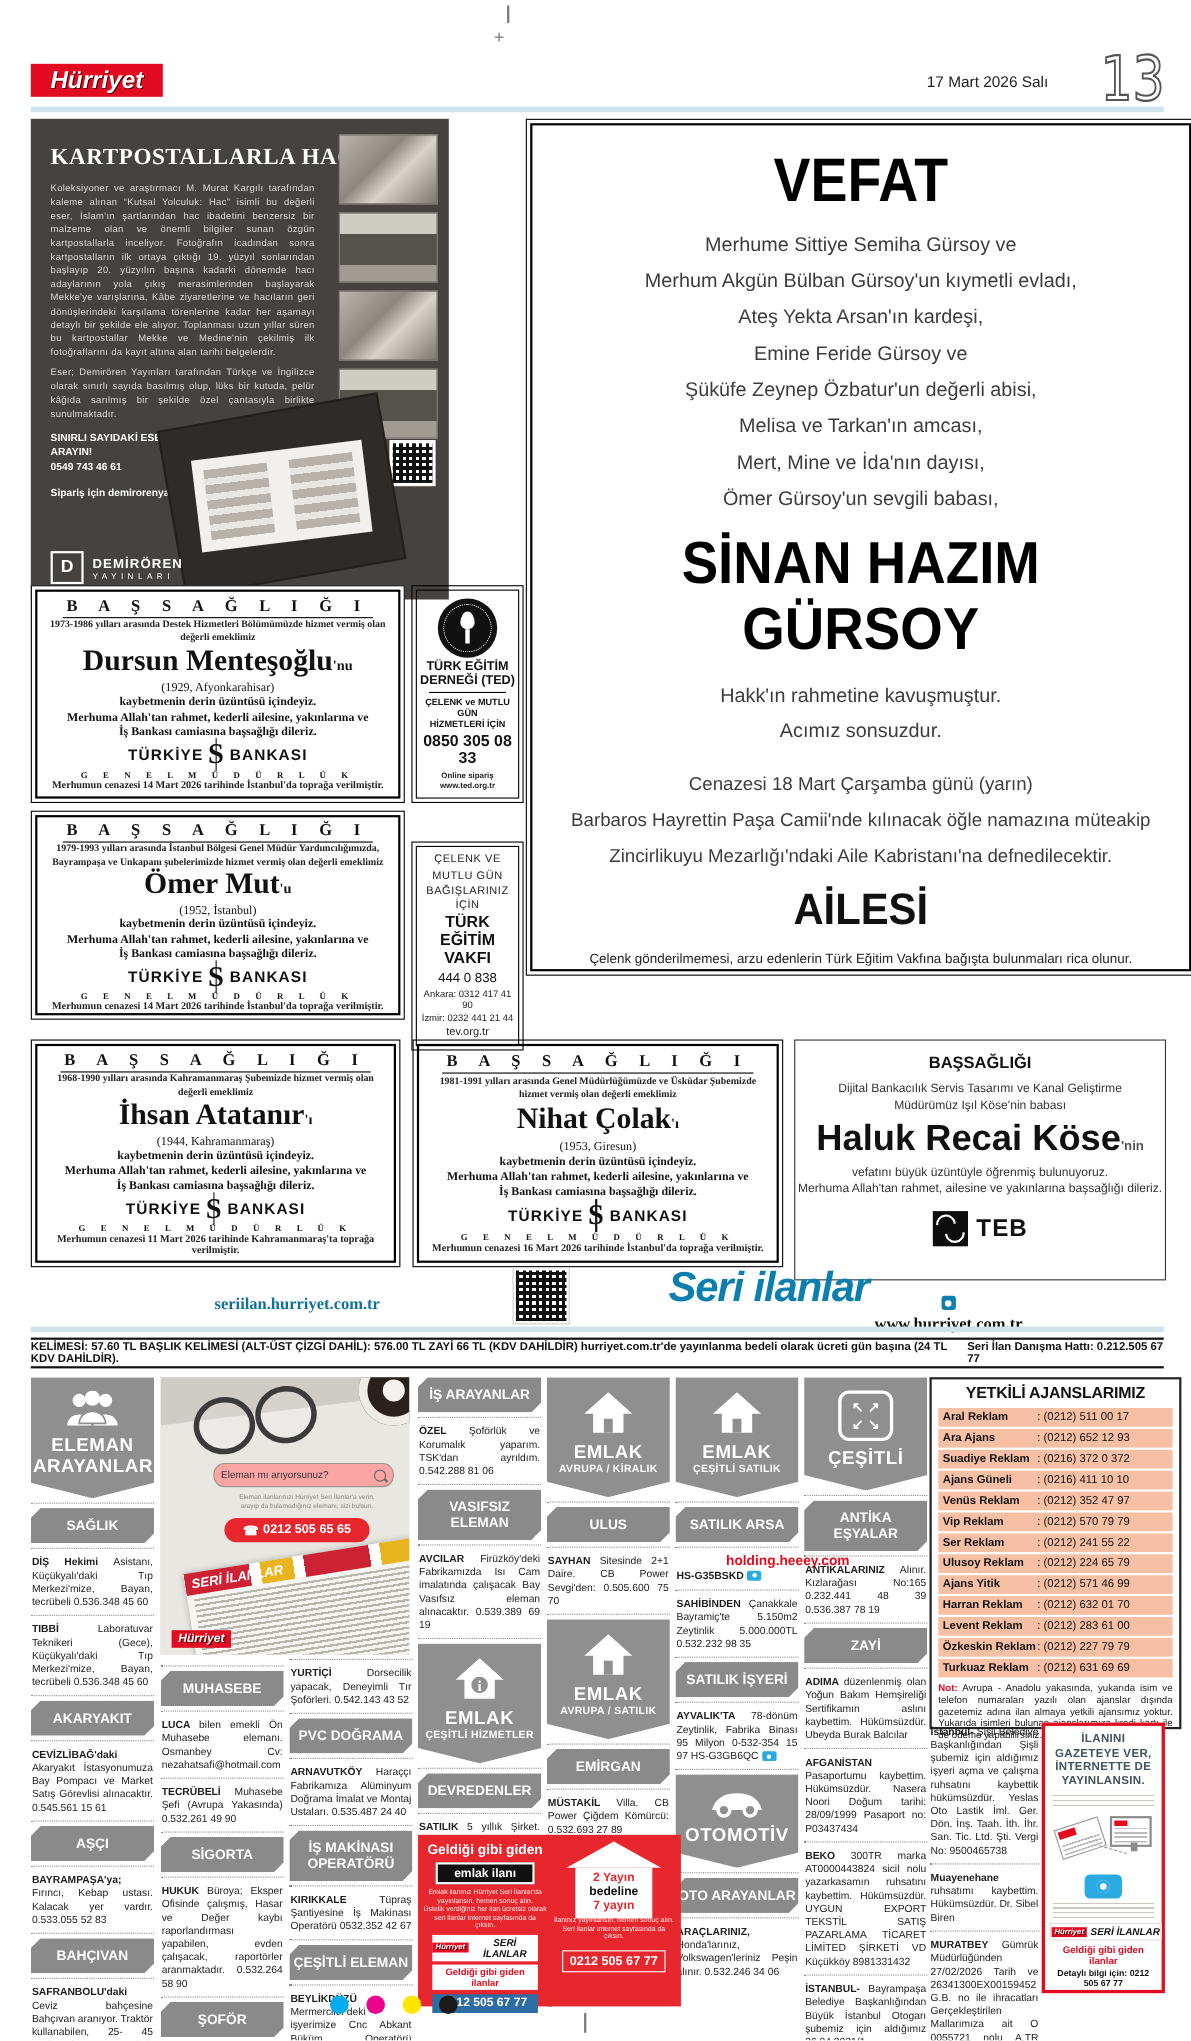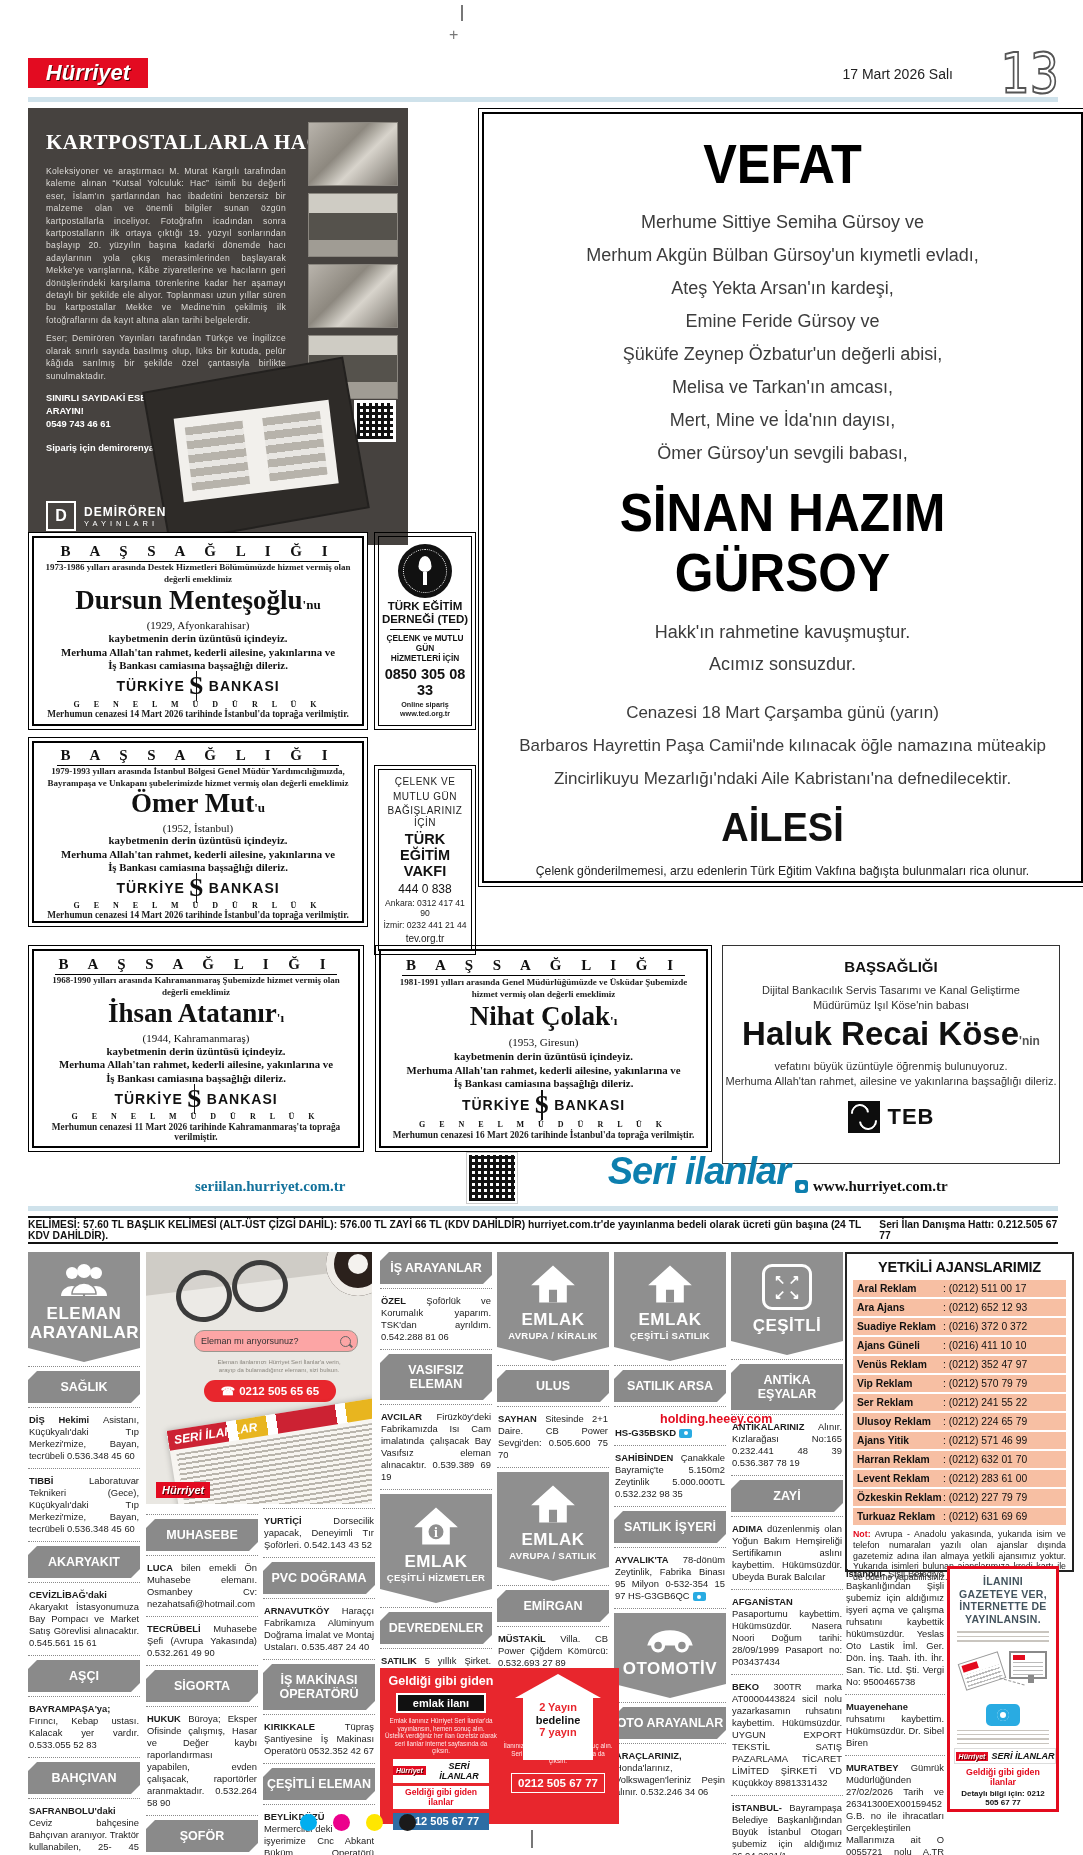--- a/index.html
+++ b/index.html
@@ -110,21 +110,21 @@
   .teb-logo i.a{left:3px;top:3px;transform:rotate(40deg);}
   .teb-logo i.b{right:3px;bottom:3px;transform:rotate(220deg);}
   .teb-name{font-size:22px;font-weight:700;letter-spacing:1px;}
   
   #seri-url{left:195px;top:1178px;font-family:"Liberation Serif",serif;font-weight:700;
       font-size:15px;color:#12719b;}
   #seri-qr{left:466px;top:1152px;width:46px;height:46px;background:#fff;border:1px solid #ccc;padding:2px;}
   #seri-title{left:530px;top:1150px;width:260px;text-align:right;font-size:38px;font-weight:700;
       font-style:italic;color:#0d7fae;letter-spacing:-1px;}
   #seri-web{left:795px;top:1178px;display:flex;align-items:center;gap:5px;
-      font-family:"Liberation Serif",serif;font-weight:700;font-size:15px;color:#111;}
+      font-family:"Liberation Serif",serif;font-weight:700;font-size:15px;color:#111;flex-direction:column;}
   .webglobe{width:13px;height:13px;border-radius:3px;background:#0d7fae;position:relative;}
   .webglobe::after{content:"";position:absolute;inset:3.5px;border-radius:50%;background:#fff;}
   #kelim{left:28px;top:1216px;width:1030px;height:24px;border-top:2px solid #111;border-bottom:2px solid #111;
       display:flex;align-items:center;justify-content:space-between;font-size:10.3px;font-weight:700;transform:none;}
   
   .col{position:absolute;top:1252px;width:112px;}
   .sp{width:100%;}
   .dotline{border-top:1.5px dotted #8a8a8a;margin:4px 0;}
   .pennant{background:#8f8f8f;color:#fff;text-align:center;padding:12px 2px 20px;
       clip-path:polygon(0 0,100% 0,100% calc(100% - 14px),50% 100%,0 calc(100% - 14px));}
@@ -187,21 +187,21 @@
       gap:3px;padding:2px 0;}
   .serbar .hurlogo{font-size:7px;padding:1px 3px;font-style:italic;}
   .serbar .sl{color:#111;font-weight:700;font-size:9px;font-style:italic;}
   .gline{margin:3px auto 0;width:96px;background:#fff;color:#e30b1e;font-weight:700;font-size:8.6px;padding:1.5px 0;}
   .bluebar{margin:4px auto 0;width:96px;background:#2e6da4;color:#fff;font-weight:700;font-size:11px;padding:2.5px 0;}
   #promo-yayin{left:497px;top:1668px;width:112px;height:144px;padding:6px 5px;}
   #promo-yayin .house{margin:0 auto;width:86px;height:62px;position:relative;}
   #promo-yayin .roof{width:0;height:0;border-left:43px solid transparent;border-right:43px solid transparent;
       border-bottom:24px solid #fff;}
   #promo-yayin .hbody{width:70px;margin:0 auto;background:#fff;color:#e8262d;font-weight:700;
-      font-size:11px;line-height:12.5px;padding:3px 0 21px;}
+      font-size:11px;line-height:12.5px;padding:3px 0 5px;}
   #promo-yayin .hbody .blk{color:#111;}
   #promo-yayin .phone{margin:8px auto 0;width:92px;border:1.5px solid #fff;font-weight:700;
       font-size:11.5px;padding:3px 0;}
   #promo-ilanini{left:947px;top:1566px;width:112px;height:246px;background:#fff;border:3px solid #e30b1e;
       text-align:center;padding:6px 4px;box-sizing:border-box;}
   #promo-ilanini .t{color:#44545e;font-weight:700;font-size:10.5px;line-height:12.5px;letter-spacing:.3px;}
   .sketch{margin:5px auto;width:88px;height:52px;position:relative;}
   .sketch .np{position:absolute;left:2px;top:10px;width:40px;height:26px;background:#fff;border:1px solid #999;
       transform:rotate(-18deg);overflow:hidden;}
   .sketch .np i{position:absolute;left:2px;top:2px;width:16px;height:7px;background:#e30b1e;}

